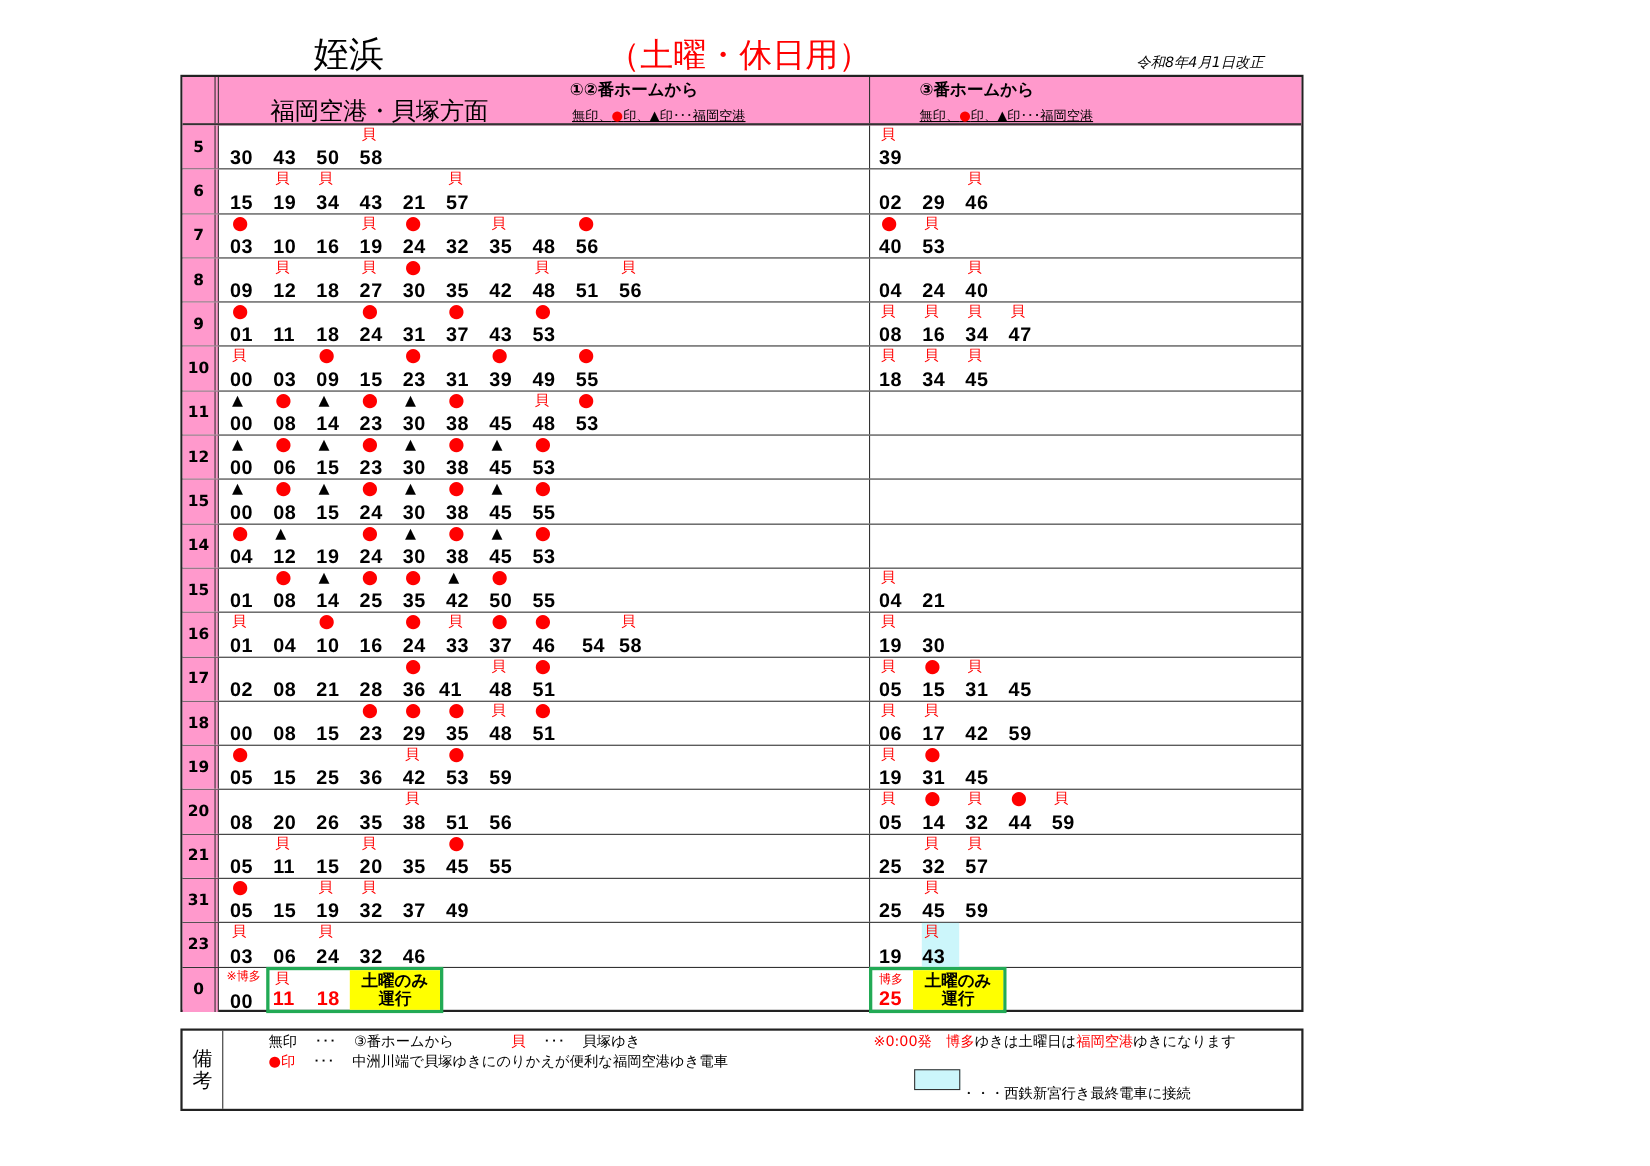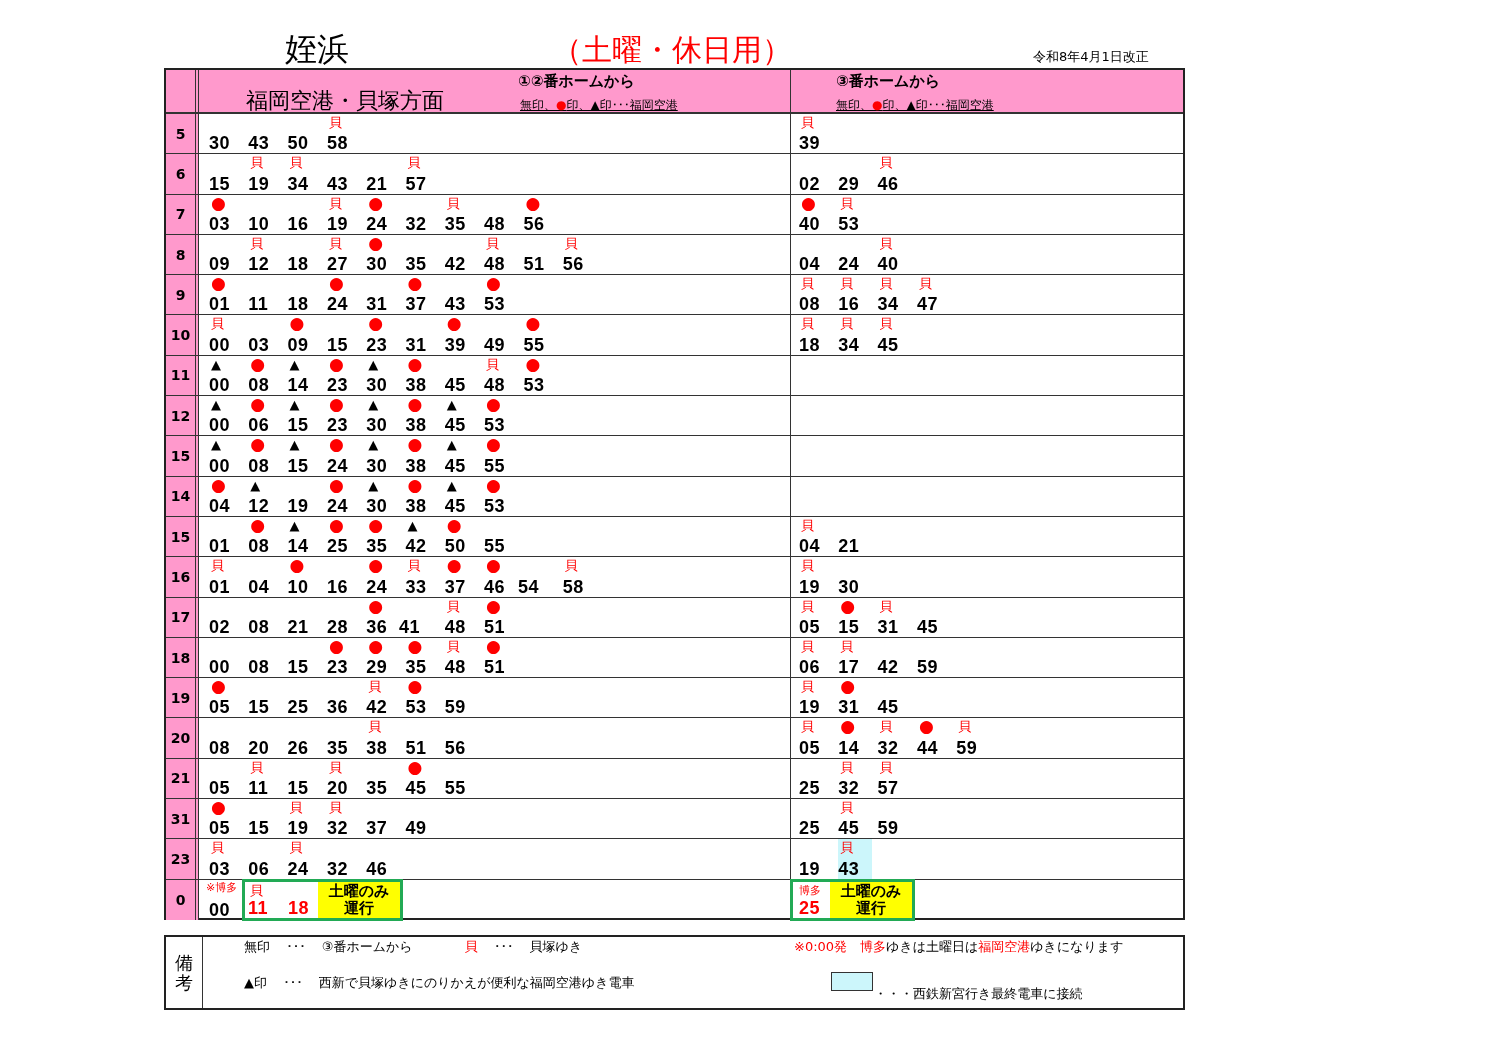--- a/index.html
+++ b/index.html
@@ -1,19 +1,19 @@
 <!DOCTYPE html>
 <html><head>
 <meta charset="utf-8">
 <style>
   html, body { margin: 0; padding: 0; background: #ffffff; }
   body { width: 1500px; height: 1060px; position: relative; font-family: "DejaVu Sans", sans-serif; color: #000; overflow: hidden; }
   .station { position: absolute; left: 285px; top: 28px; font-size: 32px; font-family: "DejaVu Sans", sans-serif; }
   .daytype { position: absolute; left: 552px; top: 30px; font-size: 30px; color: #ff0000; }
-  .revision { position: absolute; left: 1033px; top: 48px; font-size: 13px; }
+  .revision { position: absolute; left: 1033px; top: 48px; font-size: 13px; font-style: italic; }
 
   .timetable { position: absolute; left: 164px; top: 68px; width: 1021px; height: 852px; border: 2px solid #222; box-sizing: border-box; }
   .hdr { position: absolute; left: 0; top: 0; width: 100%; height: 44px; background: #ff99cc; border-bottom: 2px solid #333; box-sizing: border-box; }
   .hdr-hourcell { position: absolute; left: 0; top: 0; width: 33px; height: 42px; border-right: 4px double #333; box-sizing: border-box; }
   .hdr-direction { position: absolute; left: 80px; top: 16px; font-size: 22px; }
   .hdr-platform { position: absolute; font-weight: bold; font-size: 15px; top: 2px; }
   .hdr-legend { position: absolute; font-size: 12px; top: 27px; text-decoration: underline; }
   .hdr-legend .dot { color: #ff0000; text-decoration: none; }
   .hdr-divider { position: absolute; left: 624px; top: 0; width: 1px; height: 100%; background: #333; }
 
@@ -554,21 +554,21 @@
           <div class="min">33</div>
         </div>
         <div class="dep" style="left: 278.8px;">
           <div class="mark dot">●</div>
           <div class="min">37</div>
         </div>
         <div class="dep" style="left: 318.1px;">
           <div class="mark dot">●</div>
           <div class="min">46</div>
         </div>
-        <div class="dep" style="left: 352px;">
+        <div class="dep" style="left: 363px;">
           <div class="mark "></div>
           <div class="min">54</div>
         </div>
         <div class="dep" style="left: 396.7px;">
           <div class="mark kai">貝</div>
           <div class="min">58</div>
         </div>
         <div class="dep" style="left: 633px;">
           <div class="mark kai">貝</div>
           <div class="min">19</div>
@@ -937,23 +937,23 @@
     <span>考</span>
   </div>
   <div class="note-line" style="left:78px;top:1px">
     <span>無印</span>
     <span style="margin-left:12px">･･･</span>
     <span style="margin-left:12px">③番ホームから</span>
     <span class="red" style="margin-left:48px">貝</span>
     <span style="margin-left:12px">･･･</span>
     <span style="margin-left:12px">貝塚ゆき</span>
   </div>
-  <div class="note-line" style="left:78px;top:37px">
-    <span>▲印</span>
+  <div class="note-line" style="left:78px;top:19px">
+    <span class="red">●印</span>
     <span style="margin-left:12px">･･･</span>
-    <span style="margin-left:12px">西新で貝塚ゆきにのりかえが便利な福岡空港ゆき電車</span>
+    <span style="margin-left:12px">中洲川端で貝塚ゆきにのりかえが便利な福岡空港ゆき電車</span>
   </div>
   <div class="note-line" style="left:628px;top:1px">
     <span class="red">※0:00発　</span><span class="red">博多</span><span>ゆきは土曜日は</span><span class="red">福岡空港</span><span>ゆきになります</span>
   </div>
   <div class="swatch"></div>
   <div class="note-line" style="left:708px;top:48px">・・・西鉄新宮行き最終電車に接続</div>
 </div>
 
 </body></html>

